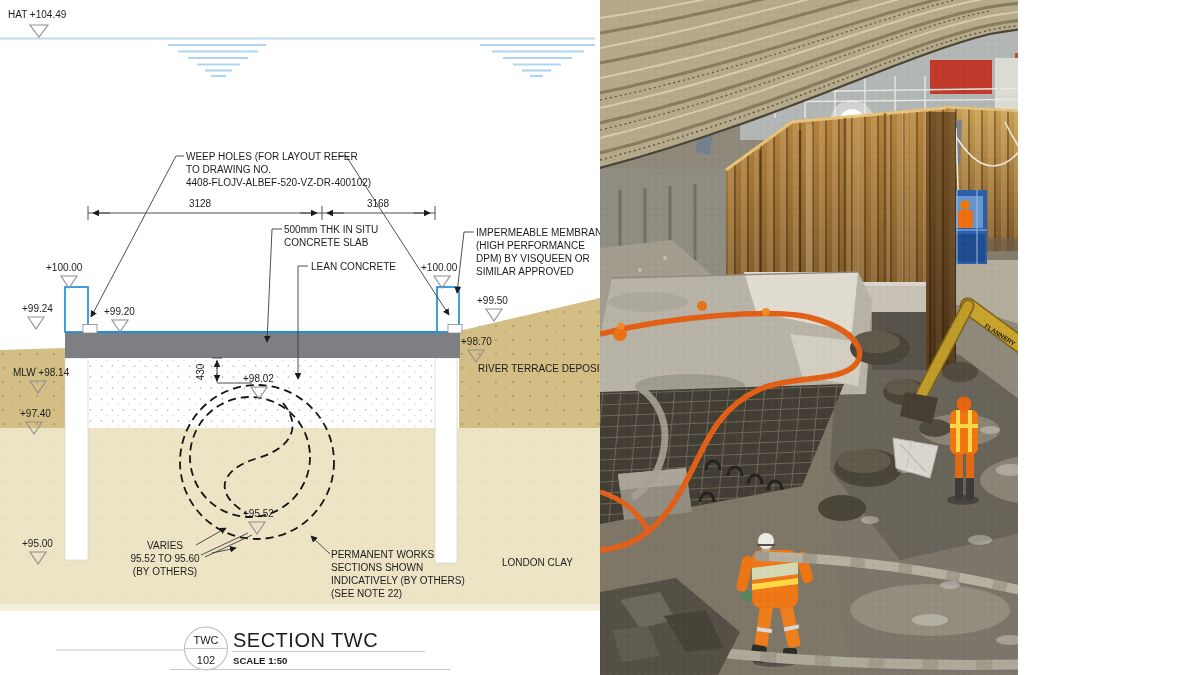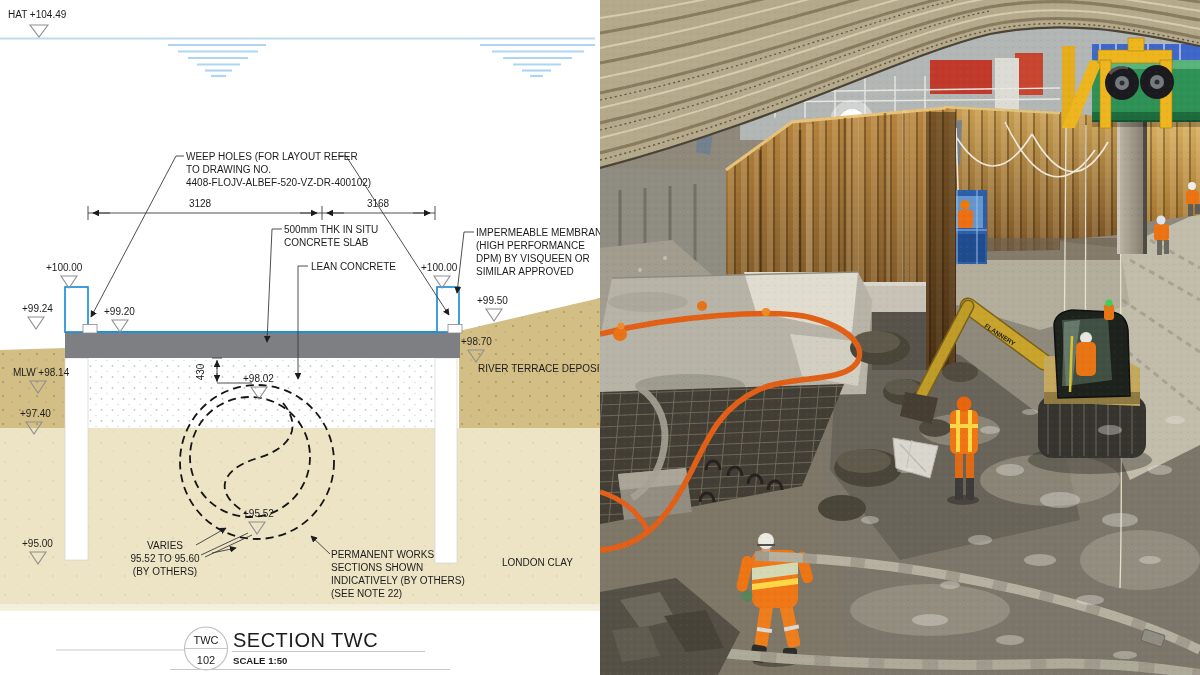--- a/index.html
+++ b/index.html
@@ -1,16 +1,16 @@
 <!DOCTYPE html>
 <html><head>
 <meta charset="utf-8">
 <style>
   html,body{margin:0;padding:0;background:#ffffff;}
-  #stage{position:relative;width:1200px;height:675px;overflow:hidden;background:#fff;
+  #stage{position:relative;width:1018px;height:675px;overflow:hidden;background:#fff;
          font-family:"Liberation Sans",sans-serif;}
   #drawing-svg{position:absolute;left:0;top:0;}
   #photo-svg{position:absolute;left:600px;top:0;}
   text{fill:#1c1c1c;font-family:"Liberation Sans",sans-serif;}
   .ann{font-size:10px;}
   .lvl{font-size:10px;}
   .ldr{stroke:#3c3c3c;stroke-width:0.9;fill:none;}
   .tri{fill:none;stroke:#8f8f8f;stroke-width:1.1;}
   .dimline{stroke:#3c3c3c;stroke-width:0.9;fill:none;}
   .dash{fill:none;stroke:#141414;stroke-width:1.8;stroke-dasharray:8 5;}

